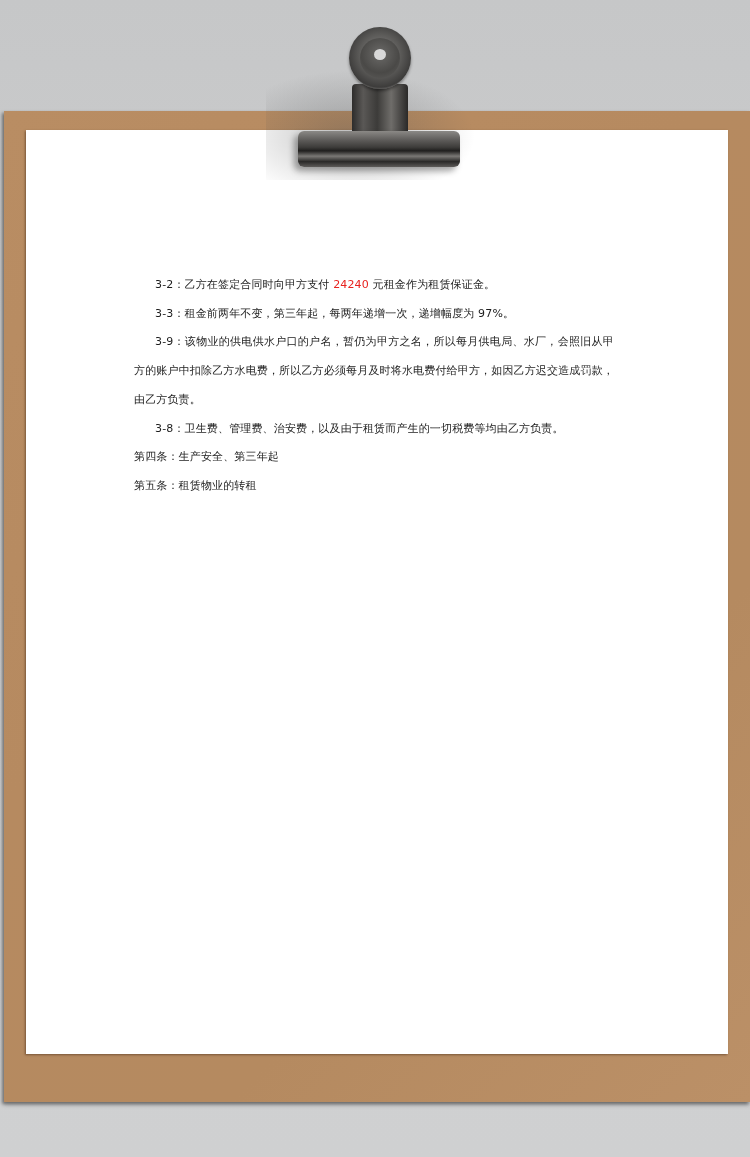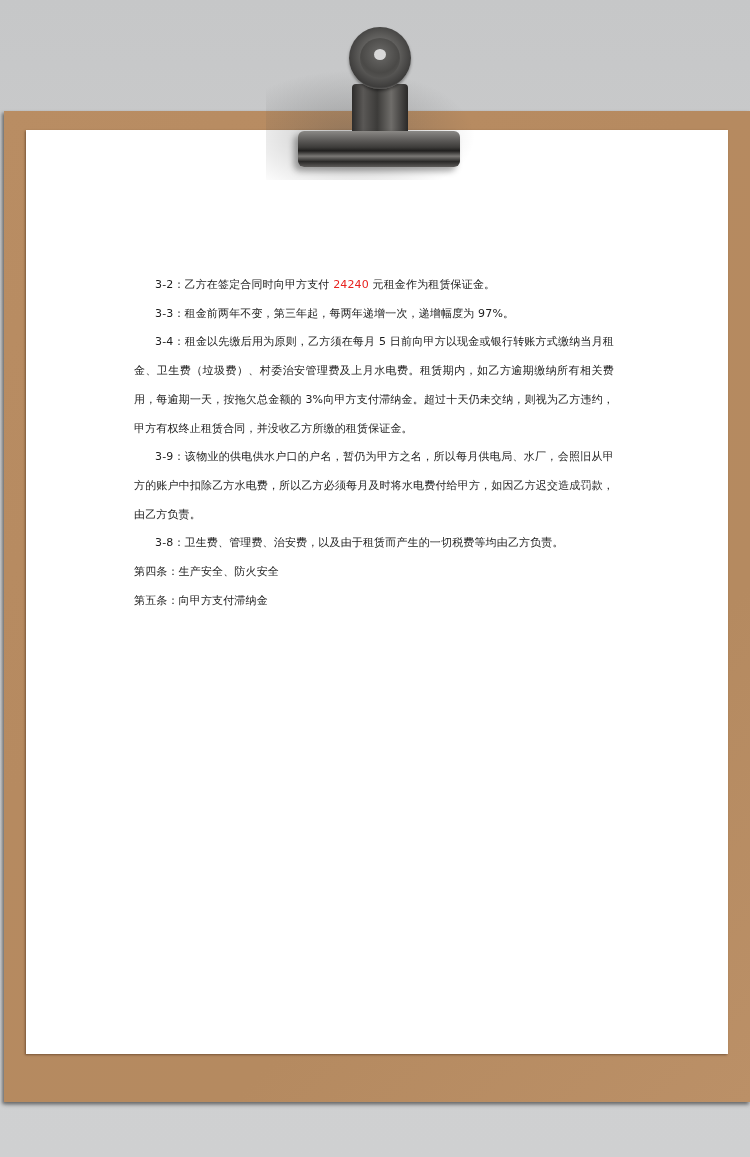--- a/index.html
+++ b/index.html
@@ -120,18 +120,17 @@
 <div class="clip-ring">
   <div class="clip-ring-inner">
     <div class="clip-hole"></div>
   </div>
 </div>
 <div class="clip-bar"></div>
 
 <div class="content">
   <p class="indent"><span>3-2：乙方在签定合同时向甲方支付 </span><span class="hl-red">24240</span><span> 元租金作为租赁保证金。</span></p>
   <p class="indent">3-3：租金前两年不变，第三年起，每两年递增一次，递增幅度为 97%。</p>
-  <p class="indent">3-4：租金以先缴后用为原则，乙方须在每月 5 日前向甲方以现金或银行转账方式缴纳当月租金、卫生费（垃圾费）、村委治安管理费及上月水电费。租赁期内，如乙方逾期缴纳所有相关费用，每逾期一天，按拖欠总金额的 3%向甲方支付滞纳金。超过十天仍未交纳，则视为乙方违约，甲方有权终止租赁合同，并没收乙方所缴的租赁保证金。</p>
   <p class="indent">3-9：该物业的供电供水户口的户名，暂仍为甲方之名，所以每月供电局、水厂，会照旧从甲方的账户中扣除乙方水电费，所以乙方必须每月及时将水电费付给甲方，如因乙方迟交造成罚款，由乙方负责。</p>
   <p class="indent">3-8：卫生费、管理费、治安费，以及由于租赁而产生的一切税费等均由乙方负责。</p>
-  <p>第四条：生产安全、防火安全</p>
-  <p>第五条：向甲方支付滞纳金</p>
+  <p>第四条：生产安全、第三年起</p>
+  <p>第五条：租赁物业的转租</p>
 </div>
 
 </body></html>

